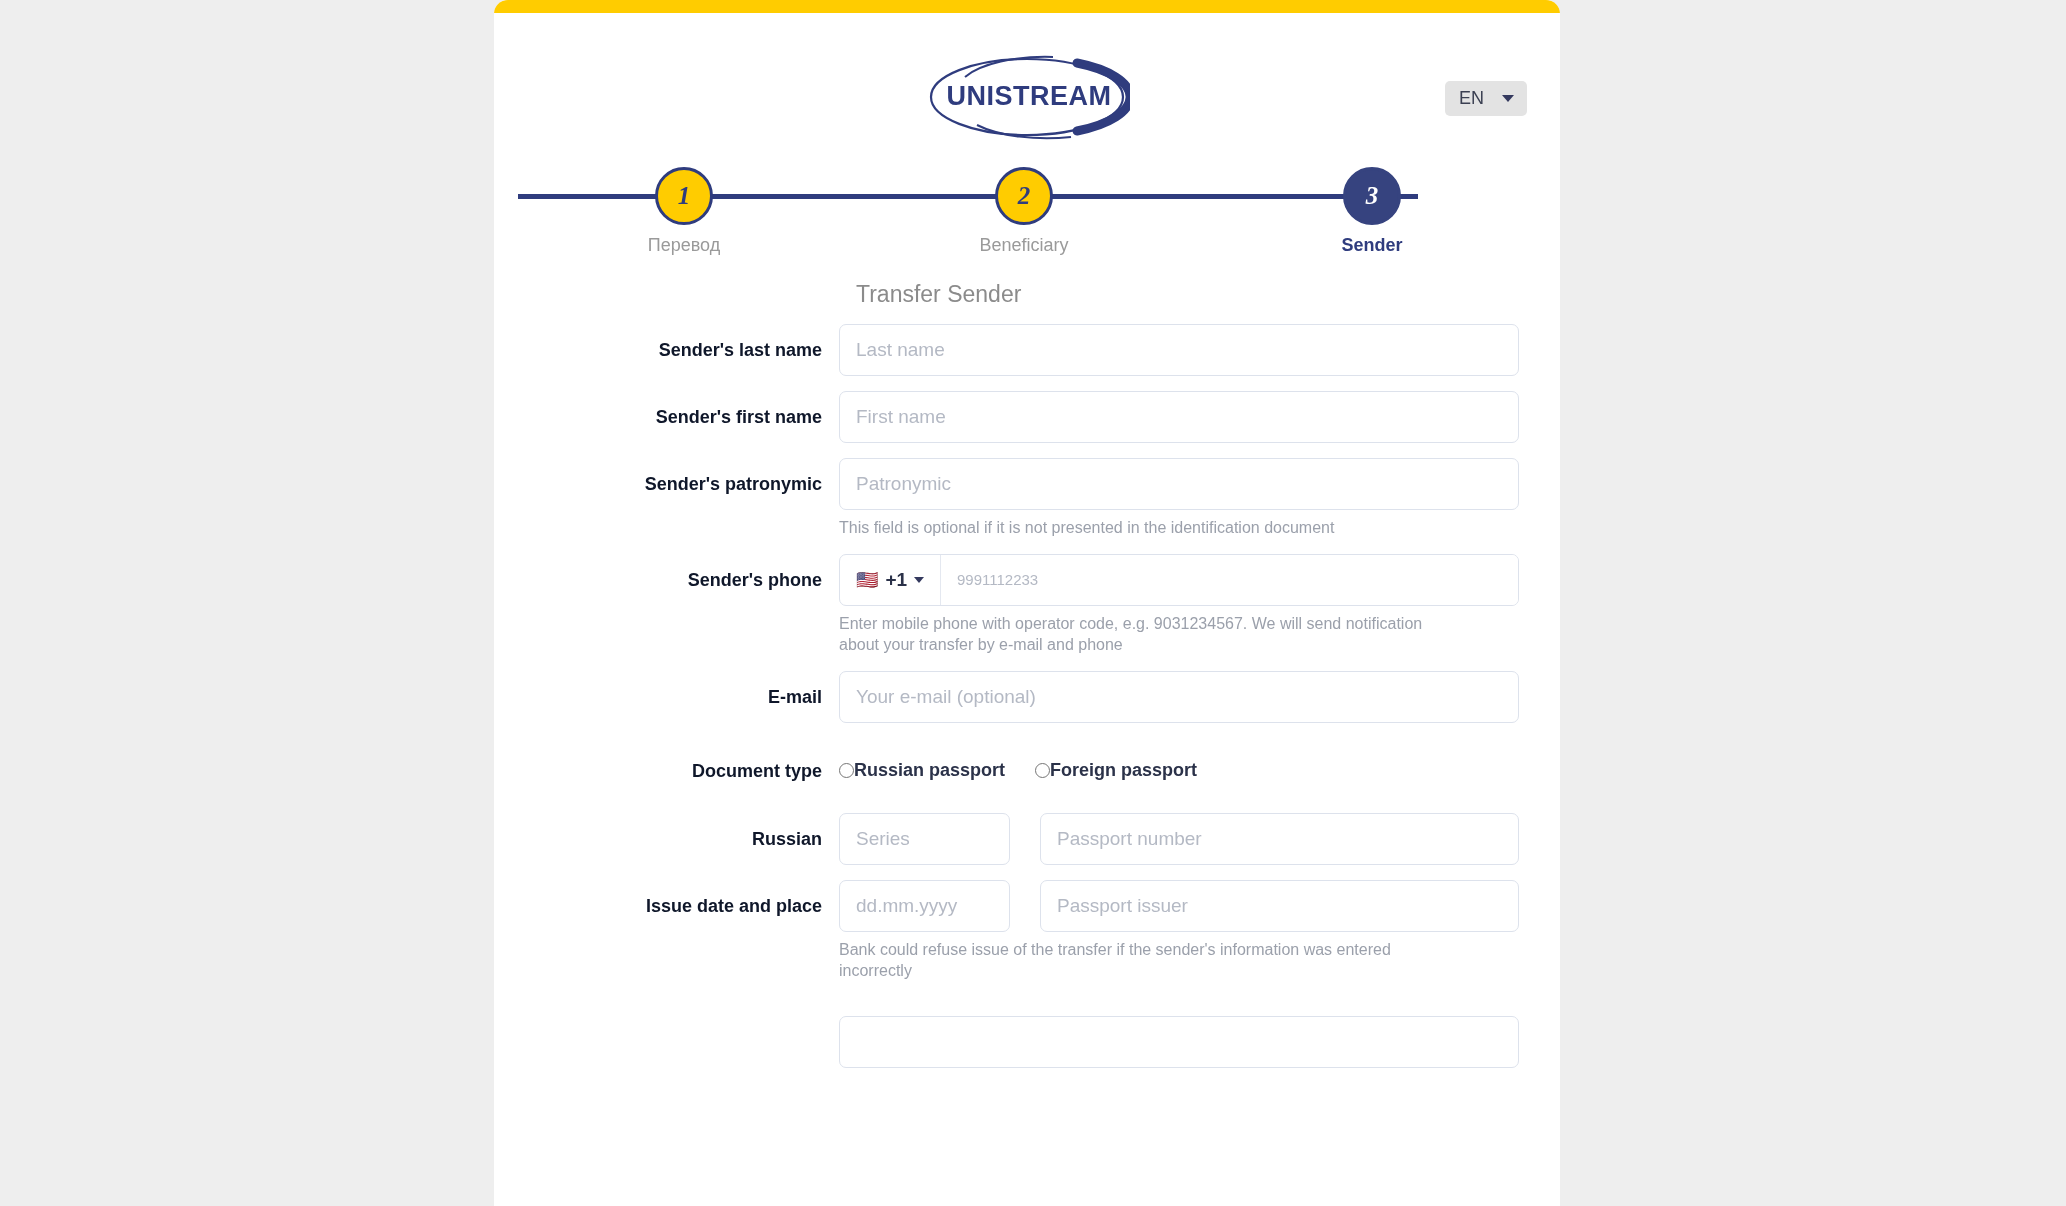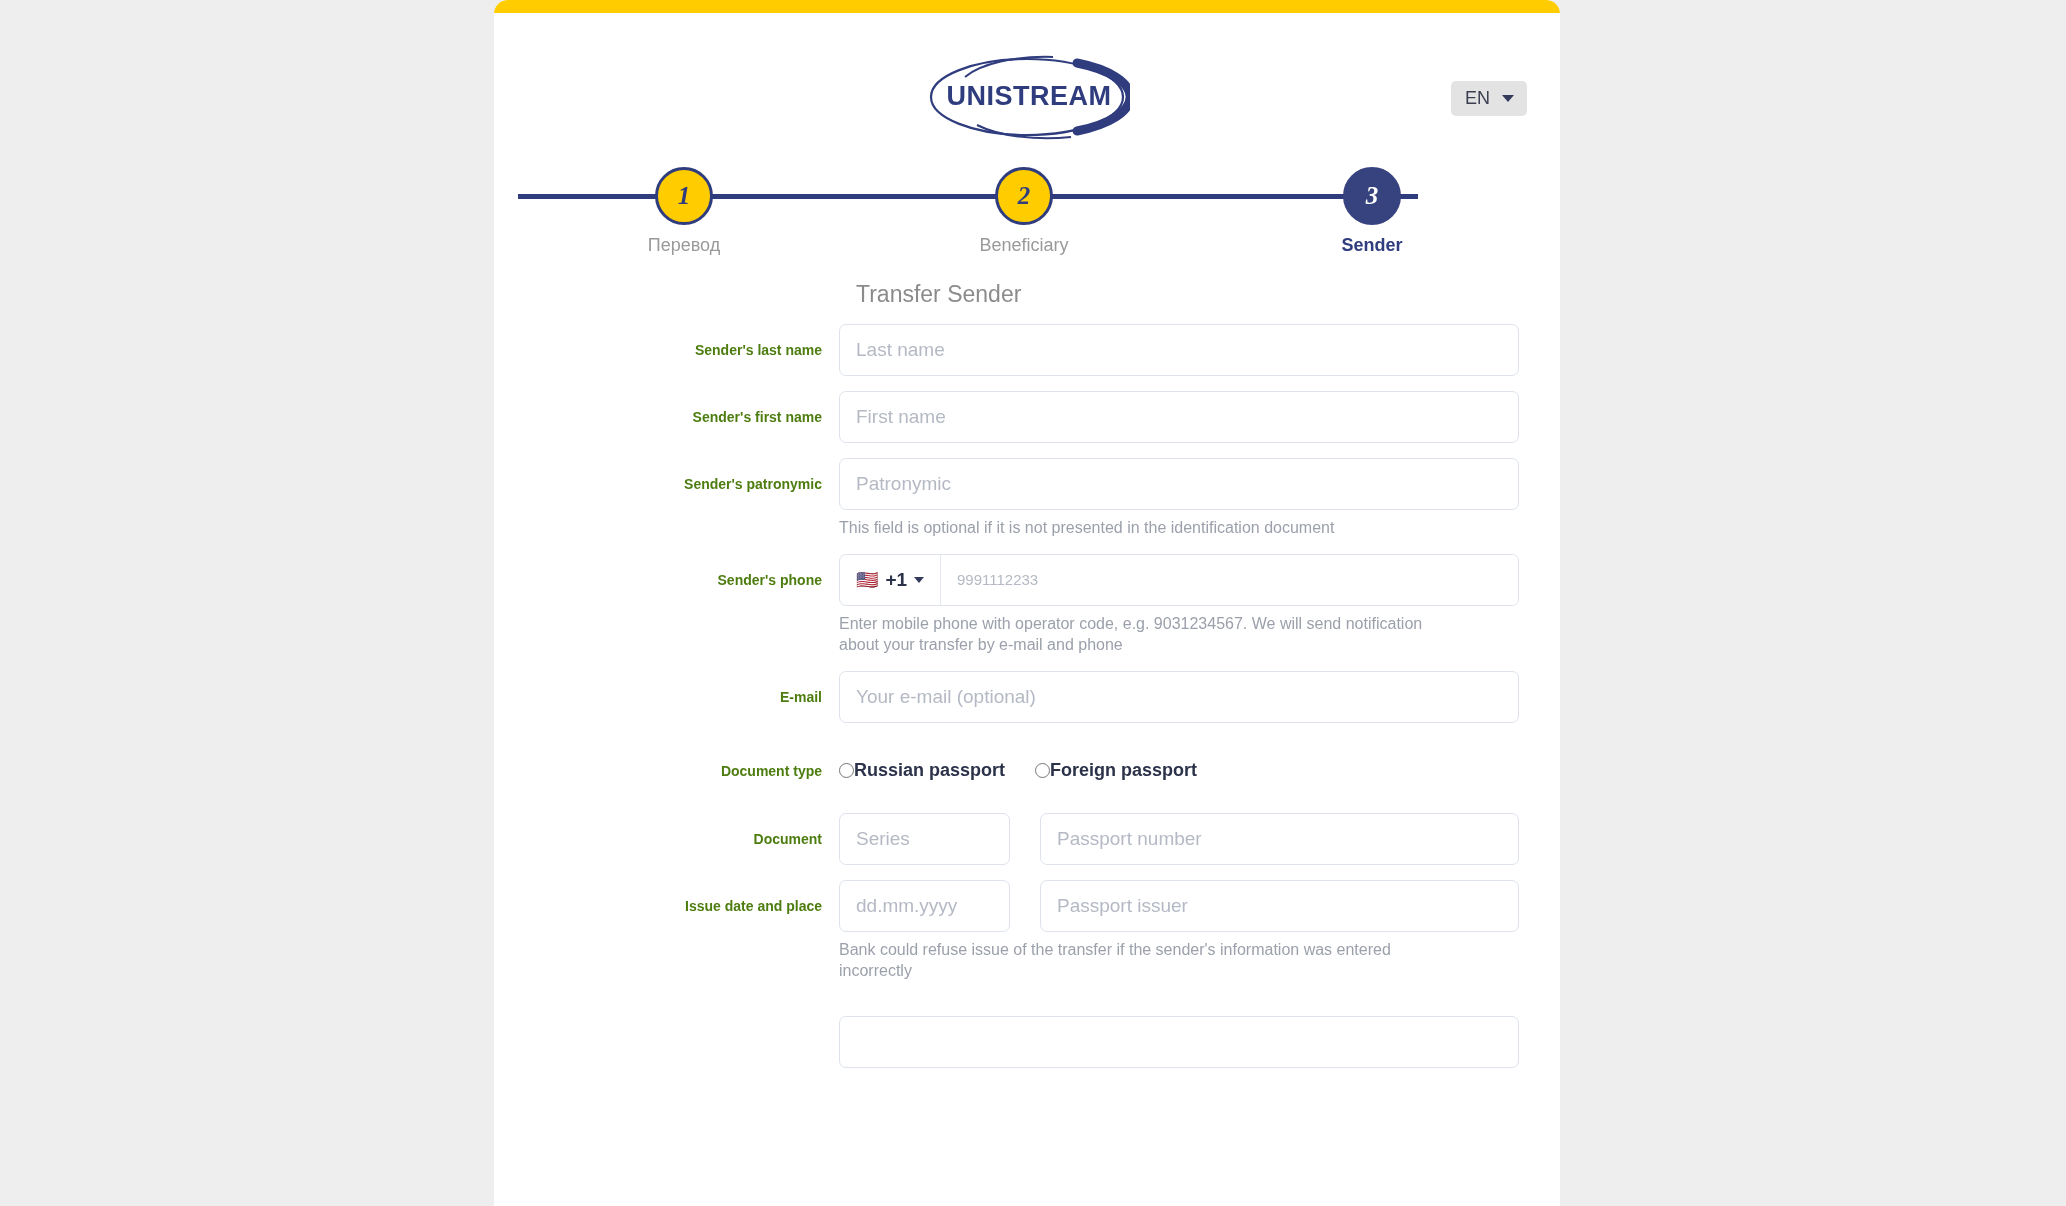--- a/index.html
+++ b/index.html
@@ -46,21 +46,21 @@
     position: absolute;
     right: 33px; top: 68px;
     background: #e3e3e3;
     border: none;
     border-radius: 5px;
     padding: 8px 13px 9px 14px;
     font-size: 18px;
     color: #3a3f51;
     font-family: "Liberation Sans", sans-serif;
     cursor: pointer;
-    display: flex; align-items: center; gap: 12px;
+    display: flex; align-items: center; gap: 18px;
     line-height: 1;
   }
   .caret-down {
     width: 0; height: 0;
     border-left: 6px solid transparent;
     border-right: 6px solid transparent;
     border-top: 7px solid #34395e;
   }
 
   
@@ -127,23 +127,23 @@
   .row {
     display: flex;
     align-items: flex-start;
     margin-bottom: 15px;
   }
   .row-label {
     width: 345px;
     flex: 0 0 345px;
     text-align: right;
     padding-right: 17px;
-    font-size: 14px;
+    font-size: 18px;
     font-weight: bold;
-    color: #4d7c0f;
+    color: #0f172a;
     line-height: 52px;
   }
   .row-field {
     flex: 1 1 auto;
     padding-right: 41px;
   }
   .inp {
     width: 100%;
     height: 52px;
     border: 1px solid #dde2ec;
@@ -326,21 +326,21 @@
             </label>
             <label class="radio-item">
               <span class="radio-dot"></span>
               <span>Foreign passport</span>
             </label>
           </div>
         </div>
       </div>
 
       <div class="row">
-        <div class="row-label">Document</div>
+        <div class="row-label">Russian</div>
         <div class="row-field">
           <div class="pair">
             <div class="pair-left">
               <input class="inp" type="text" placeholder="Series" style="">
             </div>
             <div class="pair-right">
               <input class="inp" type="text" placeholder="Passport number" style="">
             </div>
           </div>
         </div>

